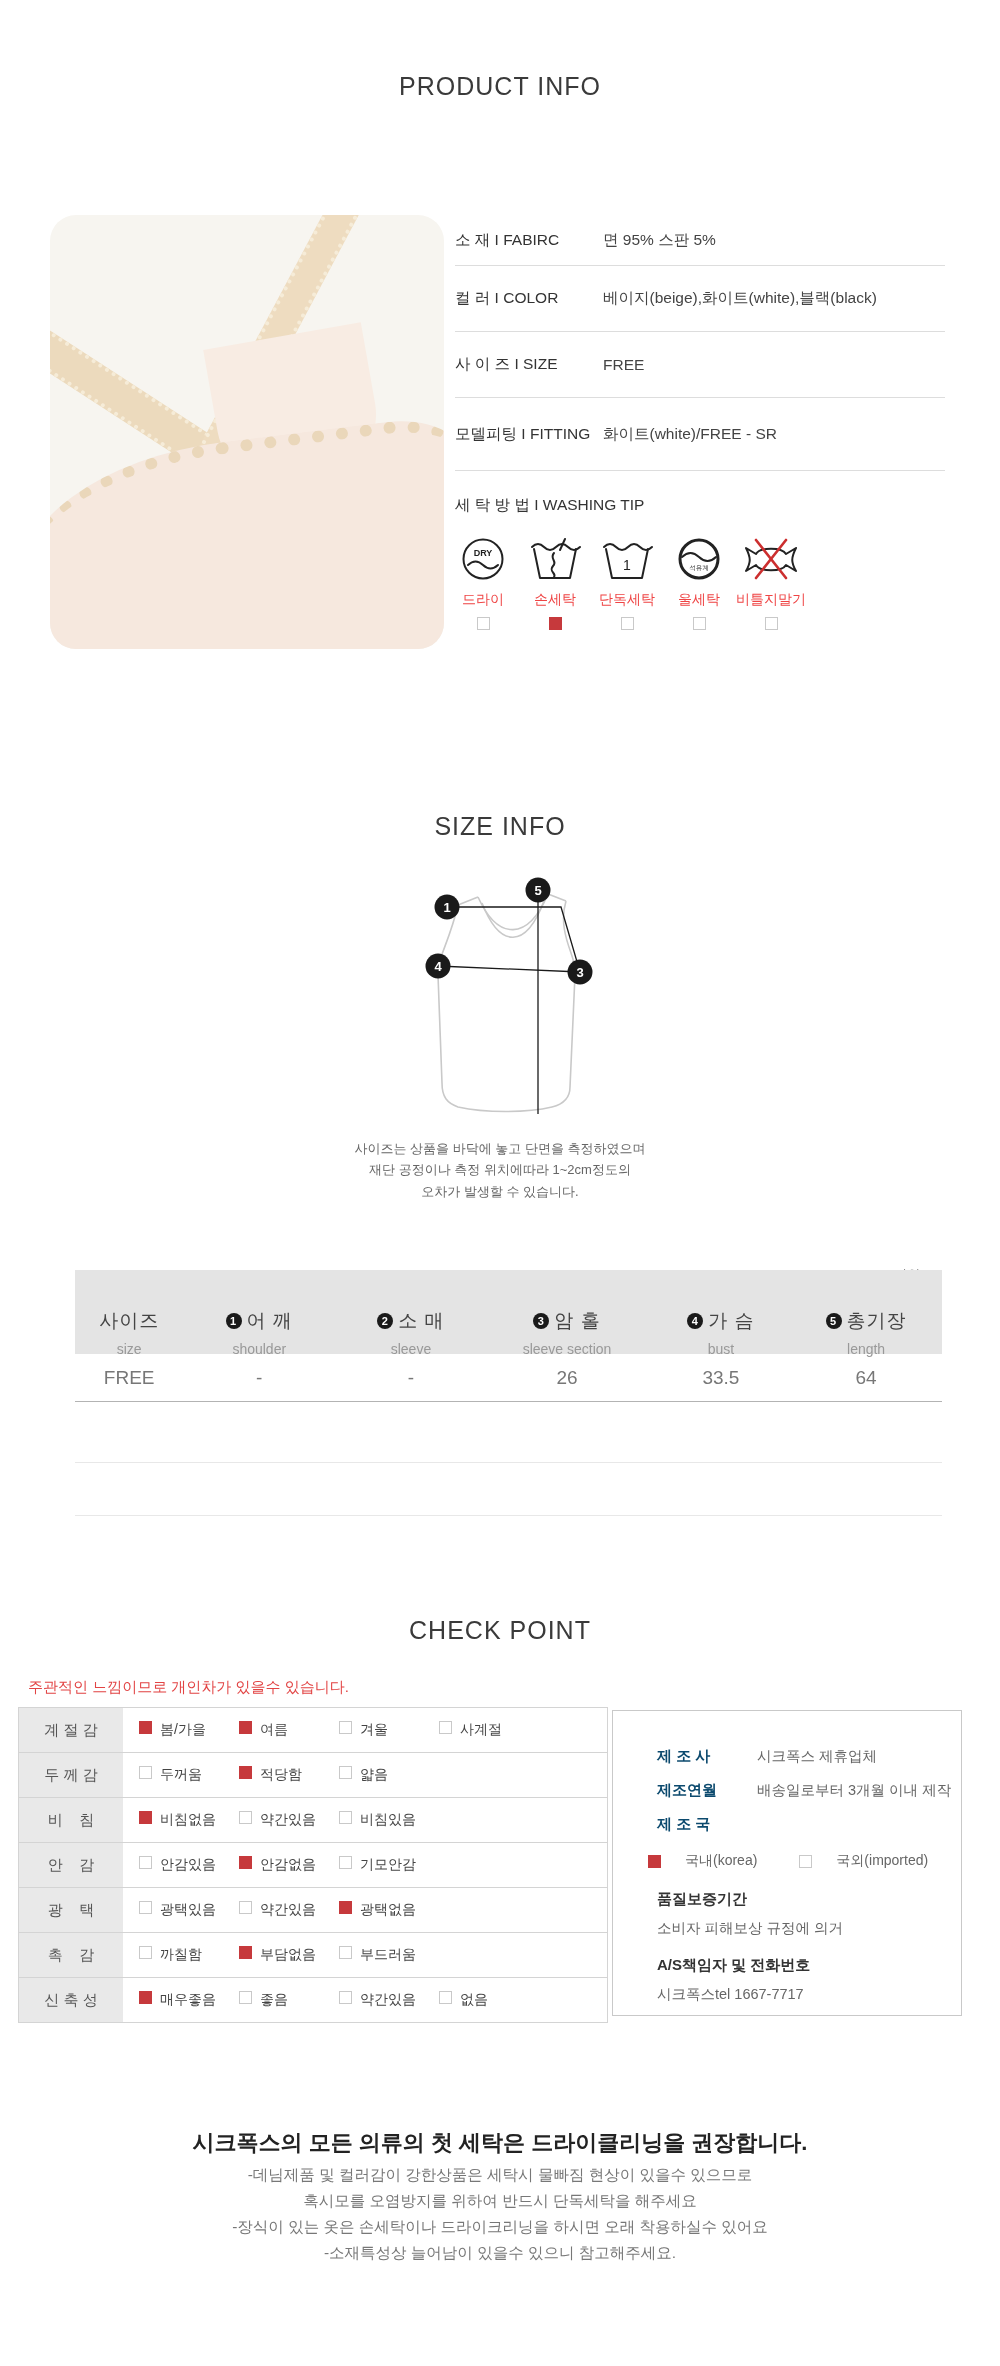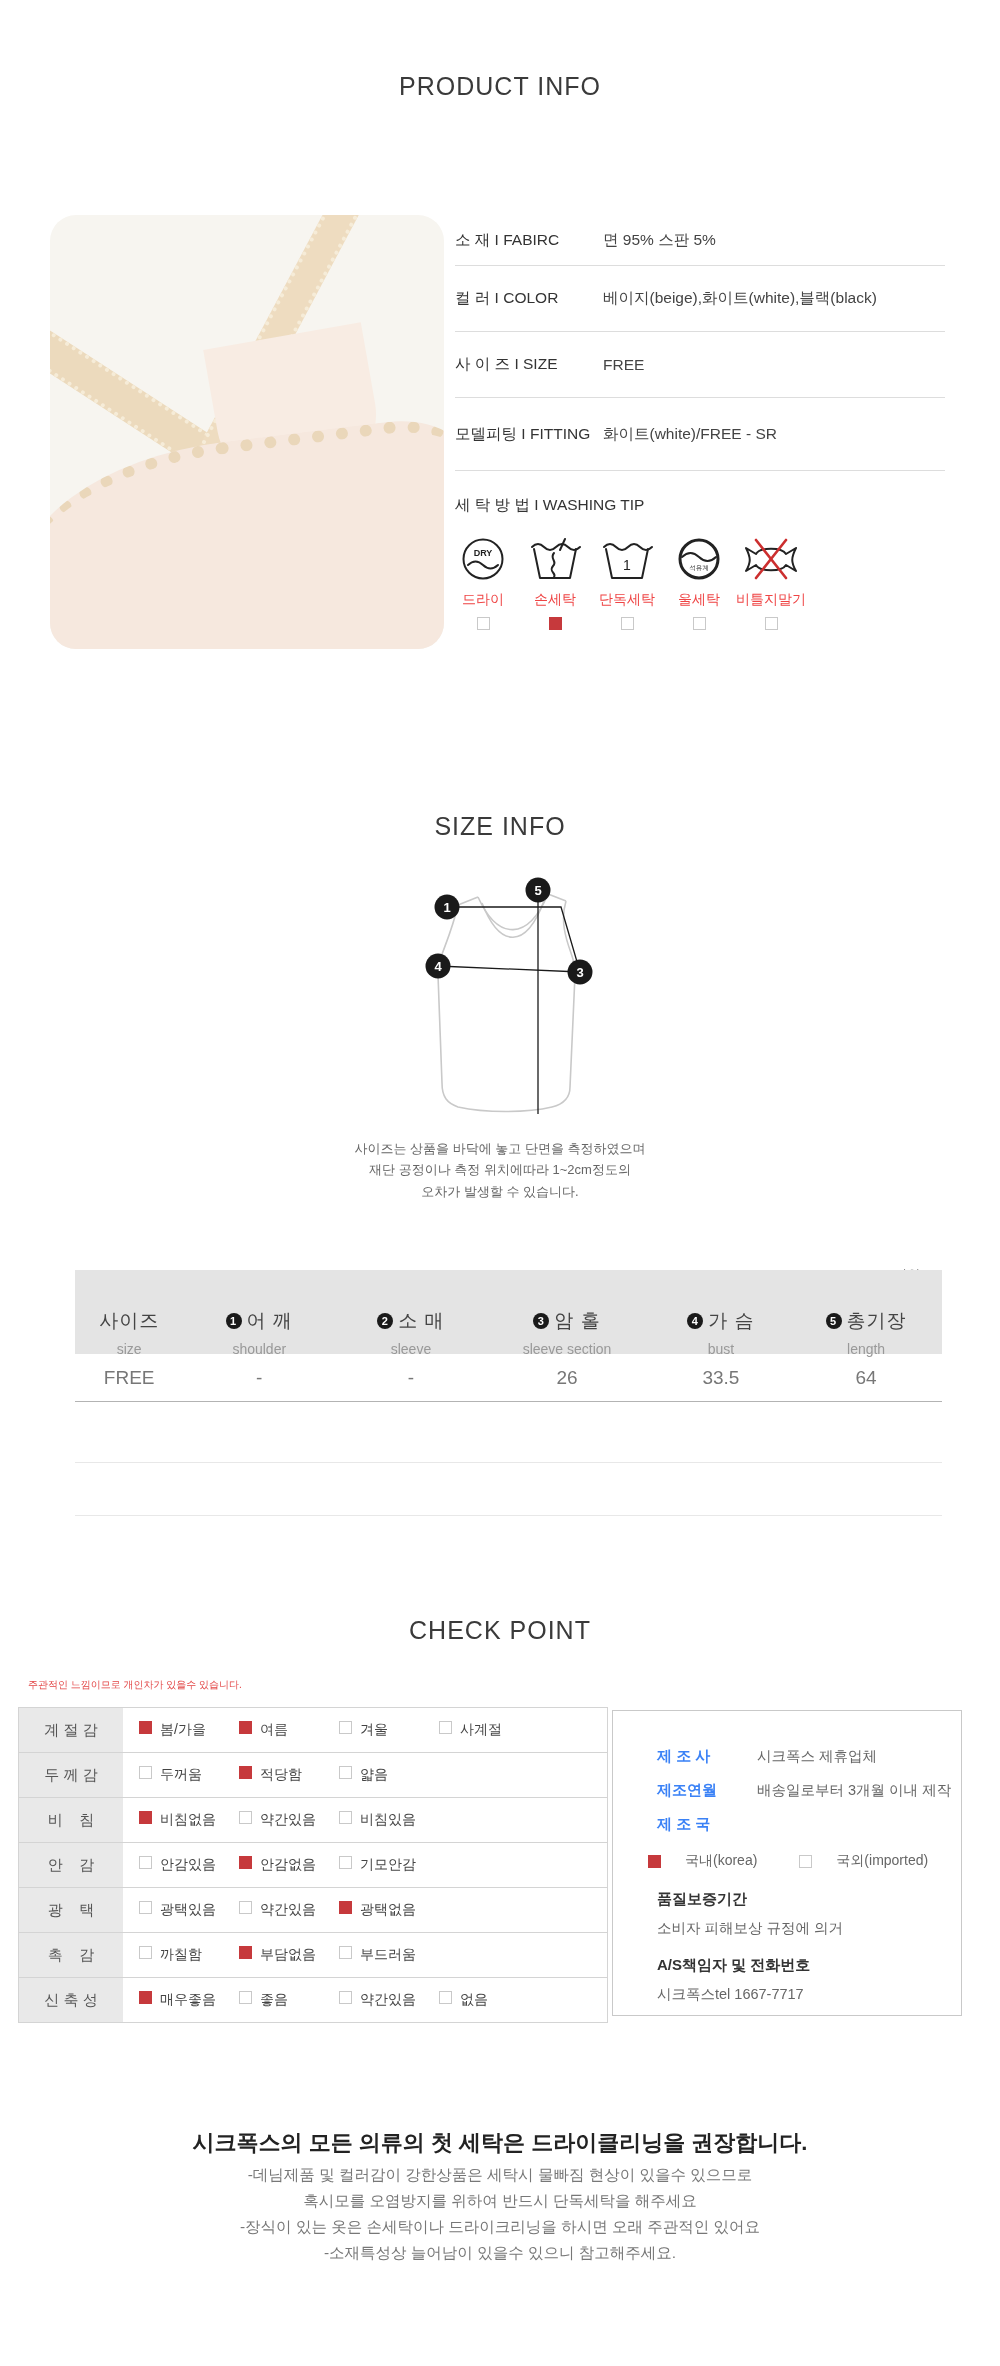--- a/index.html
+++ b/index.html
@@ -44,35 +44,35 @@
   .sz-ko{font-size:19px;color:#444;letter-spacing:1px;white-space:pre;margin-top:40px;}
   .sz-en{font-size:14px;color:#999;margin-top:7px;}
   .numdot{display:inline-flex;width:16px;height:16px;border-radius:50%;background:#1a1a1a;color:#fff;
     font-size:11px;font-weight:bold;align-items:center;justify-content:center;vertical-align:2px;margin-right:5px;}
   .numdot:empty{display:none;}
   .szrow{display:flex;height:47px;align-items:center;border-bottom:1px solid #b3b3b3;}
   .szrow .szcol{font-size:19px;color:#777;}
   .thinline{left:75px;width:867px;border-bottom:1px solid #e8e8e8;height:0;}
 
   
-  .notice{left:28px;font-size:10px;color:#e24444;}
+  .notice{left:28px;font-size:15px;color:#e24444;}
   .cktable{left:18px;top:1707px;width:590px;border:1px solid #d4d4d4;box-sizing:border-box;}
   .ckrow{display:flex;height:44px;border-top:1px solid #d4d4d4;}
   .ckrow:first-child{border-top:none;}
   .cklabel{width:104px;flex:none;background:#e9e9e9;display:flex;align-items:center;justify-content:center;
     font-size:15px;color:#555;white-space:pre;}
   .ckopts{display:flex;align-items:center;padding-left:16px;}
   .opt{width:100px;display:flex;align-items:flex-start;flex:none;}
   .opt .opt-t{margin-left:8px;font-size:14px;color:#444;white-space:pre;}
 
   
   .mbox{left:612px;top:1710px;width:350px;height:306px;border:1px solid #c9c9c9;box-sizing:border-box;
     padding:36px 0 0 44px;}
   .mrow{display:flex;margin-bottom:15px;align-items:baseline;}
-  .mlabel{width:100px;flex:none;font-size:15px;font-weight:bold;color:#3b82f6;white-space:pre;}
+  .mlabel{width:100px;flex:none;font-size:15px;font-weight:bold;color:#0c4a6e;white-space:pre;}
   .mvalue{font-size:14.5px;color:#666;}
   .morigin{display:flex;align-items:center;margin:18px 0 20px -9px;}
   .morigin .opt-t{margin-left:24px;font-size:14px;color:#666;}
   .morigin .gap{width:42px;}
   .mbold{font-size:15px;font-weight:bold;color:#333;margin-bottom:10px;}
   .mplain{font-size:14.5px;color:#666;margin-bottom:18px;}
 
   
   .foot-head{width:1000px;text-align:center;font-size:22px;font-weight:bold;color:#222;}
   .foot-lines{width:1000px;text-align:center;font-size:15.5px;color:#777;line-height:26px;}
@@ -394,17 +394,17 @@
     <div class="mbold">품질보증기간</div>
     <div class="mplain">소비자 피해보상 규정에 의거</div>
     <div class="mbold">A/S책임자 및 전화번호</div>
     <div class="mplain">시크폭스tel 1667-7717</div>
   </div>
 
   <div class="abs foot-head" style="top:2128px;">시크폭스의 모든 의류의 첫 세탁은 드라이클리닝을 권장합니다.</div>
   <div class="abs foot-lines" style="top:2162px;">
     <div>-데님제품 및 컬러감이 강한상품은 세탁시 물빠짐 현상이 있을수 있으므로</div>
     <div>혹시모를 오염방지를 위하여 반드시 단독세탁을 해주세요</div>
-    <div>-장식이 있는 옷은 손세탁이나 드라이크리닝을 하시면 오래 주관적인 있어요</div>
+    <div>-장식이 있는 옷은 손세탁이나 드라이크리닝을 하시면 오래 착용하실수 있어요</div>
     <div>-소재특성상 늘어남이 있을수 있으니 참고해주세요.</div>
   </div>
 
 </div>
 
 </body></html>

